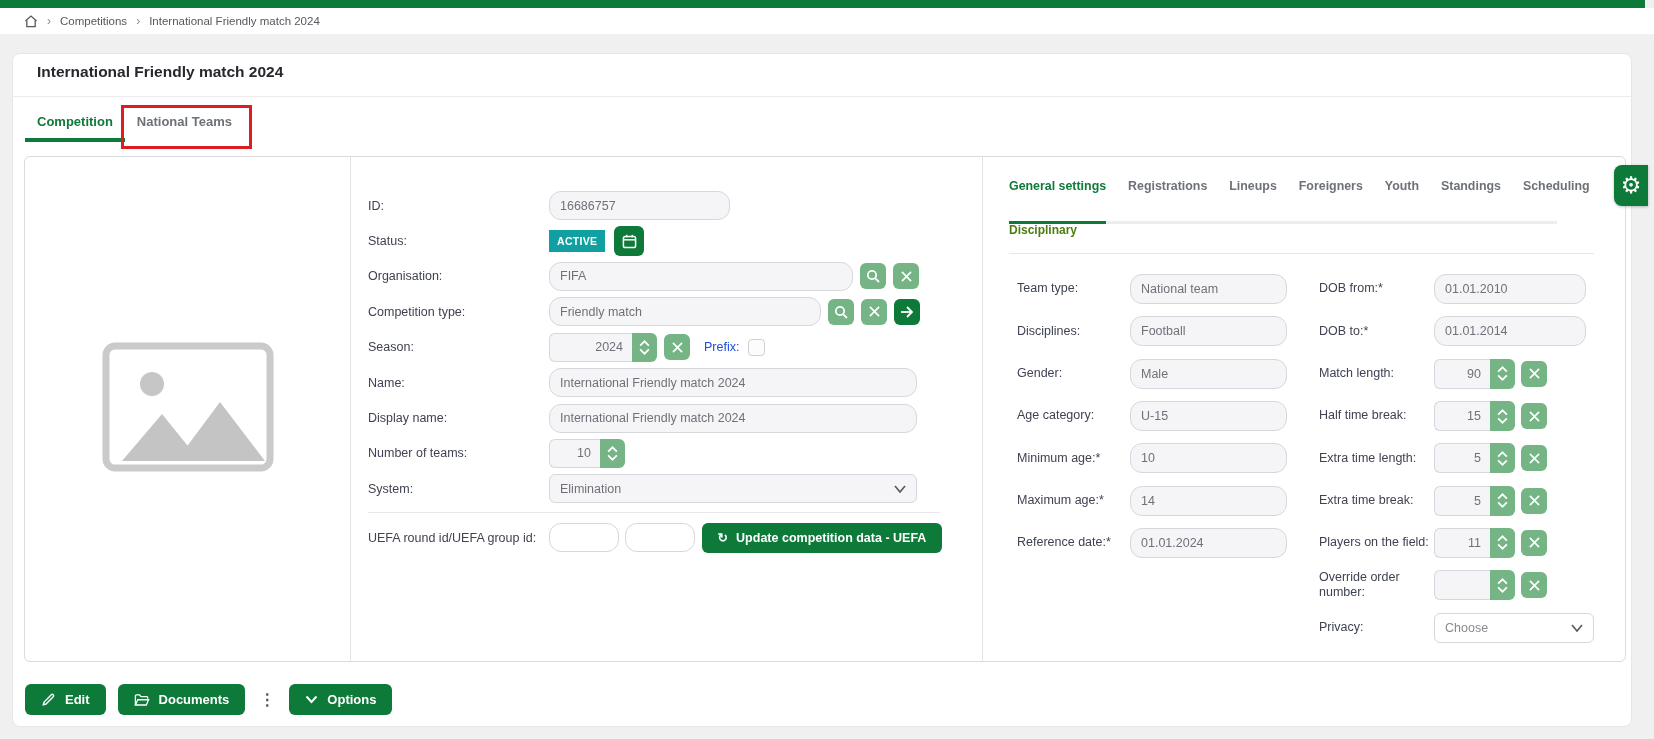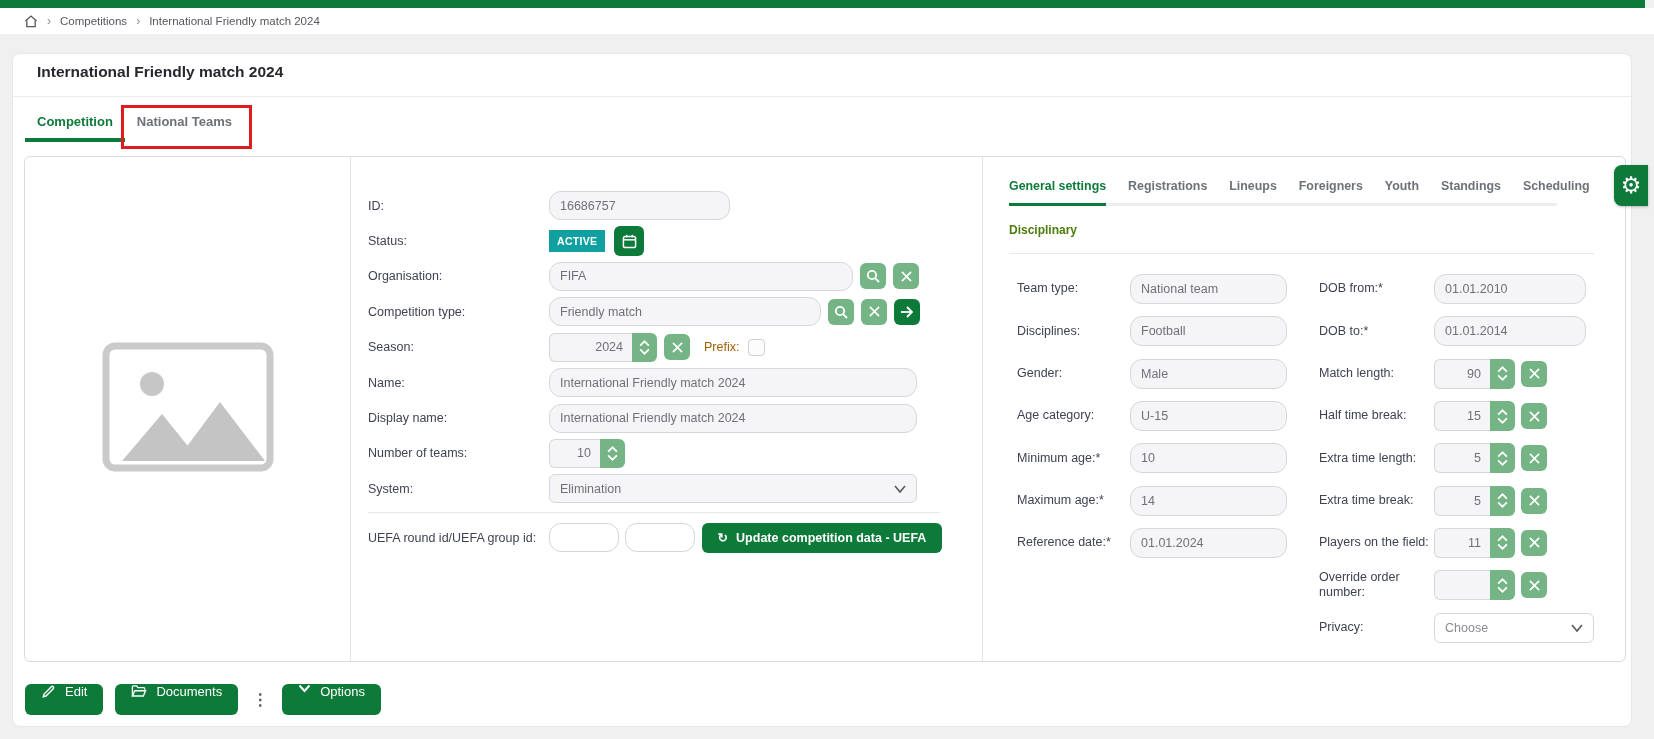--- a/index.html
+++ b/index.html
@@ -36,43 +36,43 @@
   .btn-sq { width:26px; height:26px; border-radius:6px; background:#74b485; border:none; color:#fff; display:flex; align-items:center; justify-content:center; margin-left:7px; cursor:pointer; flex-shrink:0; }
   .btn-sq.dark { background:#0d7a3a; }
   .badge { background:#10a0a1; color:#fff; font-size:10.5px; font-weight:700; padding:5px 8px; border-radius:0; letter-spacing:.3px; }
   .btn-cal { width:30px; height:30px; border-radius:6px; background:#0d7a3a; border:none; margin-left:9px; display:flex; align-items:center; justify-content:center; cursor:pointer; }
   .numgrp { display:flex; }
   .num { height:29px; background:#f5f5f7; border:1px solid #d6d6dd; border-right:none; border-radius:6px 0 0 6px; text-align:right; padding:0 9px; font-size:12.5px; color:#70707a; font-family:"Liberation Sans", sans-serif; }
   .num.w83{width:83px} .num.w51{width:51px} .num.w56{width:56px}
   .stepper { width:25px; height:29px; background:#74b485; border-radius:0 6px 6px 0; display:flex; flex-direction:column; align-items:center; justify-content:center; gap:1px; cursor:pointer; flex-shrink:0; }
   .sel { height:29px; background:#f5f5f7; border:1px solid #d6d6dd; border-radius:6px; display:flex; align-items:center; justify-content:space-between; padding:0 10px; font-size:12.5px; color:#70707a; cursor:pointer; }
   .sel.light { background:#fff; color:#8a8a92; }
-  .prefix-label { font-size:12.5px; color:#a16207; margin-left:14px; margin-right:9px; }
+  .prefix-label { font-size:12.5px; color:#1d4ed8; margin-left:14px; margin-right:9px; }
   .checkbox { width:17px; height:17px; border:1px solid #cfcfd6; border-radius:4px; background:#fcfcfd; cursor:pointer; }
   .form-hr { width:572px; border-top:1px solid #e8e8eb; margin-top:5px; }
   .frow.uefa { margin-top:9px; height:32px; }
   .btn-uefa { height:30px; width:240px; background:#0d7a3a; color:#fff; border:none; border-radius:6px; font-weight:700; font-size:12.5px; display:flex; align-items:center; justify-content:center; gap:8px; margin-left:7px; cursor:pointer; font-family:"Liberation Sans", sans-serif; }
 
   .sec-settings { position:absolute; left:957px; top:0; right:0; height:100%; }
   .stabs { position:absolute; left:27px; top:22px; display:flex; gap:22px; width:548px; border-bottom:3px solid #ededf0; }
-  .stab { font-size:12.4px; font-weight:700; color:#6d7178; padding-bottom:10px; border-bottom:3px solid transparent; margin-bottom:-3px; white-space:nowrap; cursor:pointer; }
+  .stab { font-size:12.4px; font-weight:700; color:#6d7178; padding-bottom:28px; border-bottom:3px solid transparent; margin-bottom:-3px; white-space:nowrap; cursor:pointer; }
   .stab.active { color:#0d7a3a; border-color:#0d7a3a; }
   .ssection { position:absolute; left:27px; top:66px; font-size:12px; font-weight:700; color:#4d7c0f; }
   .shr { position:absolute; left:27px; top:96px; width:585px; border-top:1px solid #e8e8eb; }
   .scol { position:absolute; top:111px; }
   .scol1 { left:35px; } .scol2 { left:337px; }
   .srow { height:42.3px; display:flex; align-items:center; }
   .slabel { font-size:12.5px; color:#3f4252; flex-shrink:0; line-height:1.25; }
   .slabel.w113{width:113px} .slabel.w115{width:115px}
   .sinp { height:30px; }
   .w157{width:157px} .w152{width:152px} .w160{width:160px}
   .btn-sq.sm26 { margin-left:6px; }
 
   .footer { position:absolute; left:12px; top:630px; display:flex; align-items:center; gap:12px; }
-  .btn-act { height:31px; background:#0d7a3a; color:#fff; border:none; border-radius:6px; font-weight:400; font-size:13px; padding:0 16px; display:flex; align-items:flex-start; gap:9px; cursor:pointer; font-family:"Liberation Sans", sans-serif; }
+  .btn-act { height:31px; background:#0d7a3a; color:#fff; border:none; border-radius:6px; font-weight:700; font-size:13px; padding:0 16px; display:flex; align-items:center; gap:9px; cursor:pointer; font-family:"Liberation Sans", sans-serif; }
   .dots { color:#55585e; font-size:16px; font-weight:700; line-height:1; padding:0 2px; }
 
   .gear-fab { position:absolute; right:6px; top:165px; width:34px; height:41px; background:#0d7a3a; border:none; border-radius:8px 0 0 8px; color:#fff; display:flex; align-items:center; justify-content:center; cursor:pointer; box-shadow:0 1px 3px rgba(0,0,0,.25); }
   .gear-glyph { font-family:"DejaVu Sans", sans-serif; font-size:23px; line-height:1; }
 </style>
 </head>
 <body>
 
 <div class="topbar"></div>
 

